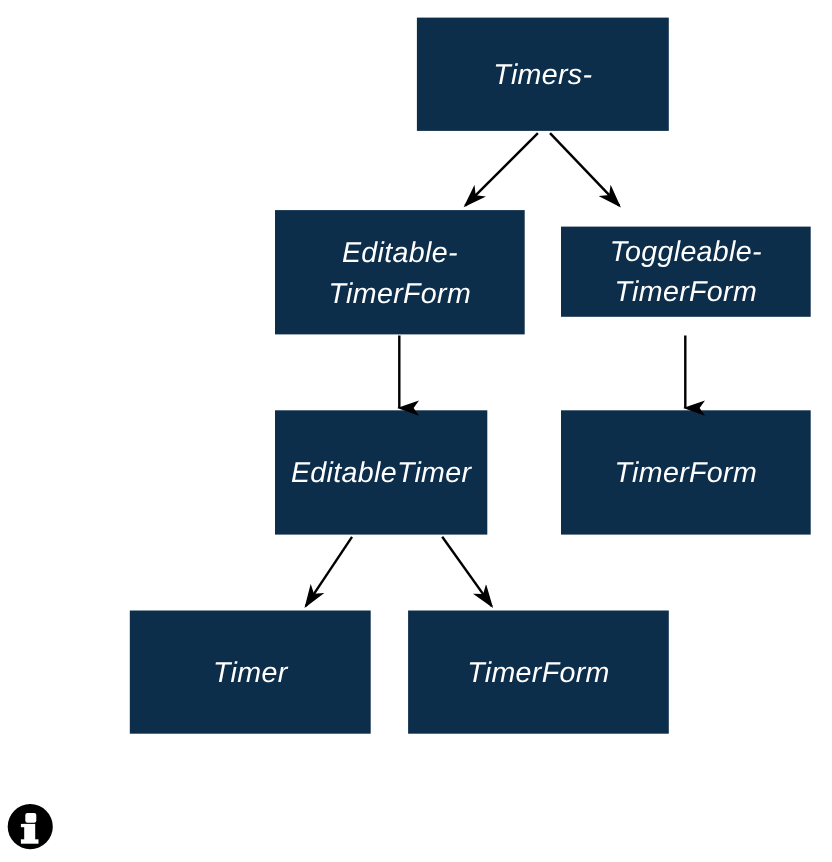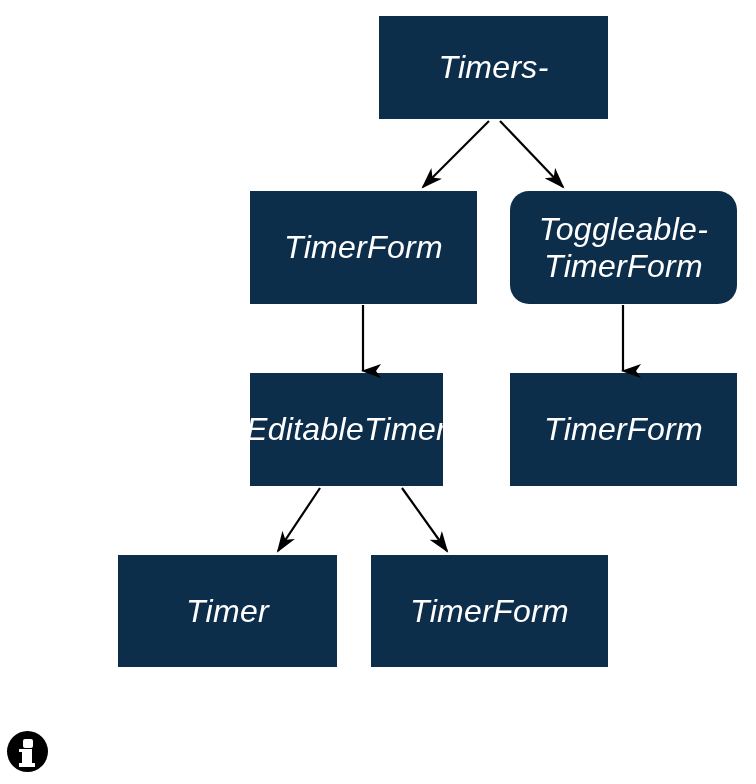--- a/index.html
+++ b/index.html
@@ -19,30 +19,30 @@
     position: absolute;
     background: var(--node-bg, #0d2e4b);
     color: var(--node-text, #ffffff);
     display: flex;
     flex-direction: column;
     align-items: center;
     justify-content: center;
     text-align: center;
     font-style: italic;
     font-weight: 500;
-    font-size: 32px;
+    font-size: 26px;
     line-height: 37px;
     letter-spacing: 0.3px;
     box-sizing: border-box;
   }
   .node span { display: block; }
 
   #n-dashboard { left: 379px; top: 16px;  width: 229px; height: 103px; }
   #n-etl       { left: 250px; top: 191px; width: 227px; height: 113px; }
-  #n-ttf       { left: 510px; top: 191px; width: 227px; height: 113px; border-radius: 19px; }
+  #n-ttf       { left: 510px; top: 206px; width: 227px; height: 82px; }
   #n-et        { left: 250px; top: 373px; width: 193px; height: 113px; }
   #n-tf1       { left: 510px; top: 373px; width: 227px; height: 113px; }
   #n-timer     { left: 118px; top: 555px; width: 219px; height: 112px; }
   #n-tf2       { left: 371px; top: 555px; width: 237px; height: 112px; }
 
   #edges {
     position: absolute;
     left: 0; top: 0;
     width: 756px;
     height: 784px;
@@ -67,20 +67,21 @@
 </head>
 <body>
 
 <div id="canvas" style="--node-bg: #0d2e4b; --node-text: #ffffff; --arrow: #000000; --icon-bg: #000000; --icon-glyph: #ffffff;">
 
   <div class="node" id="n-dashboard">
     <span>Timers-</span>
   </div>
 
   <div class="node" id="n-etl">
+    <span>Editable-</span>
     <span>TimerForm</span>
   </div>
 
   <div class="node" id="n-ttf">
     <span>Toggleable-</span>
     <span>TimerForm</span>
   </div>
 
   <div class="node" id="n-et">
     <span>EditableTimer</span>

